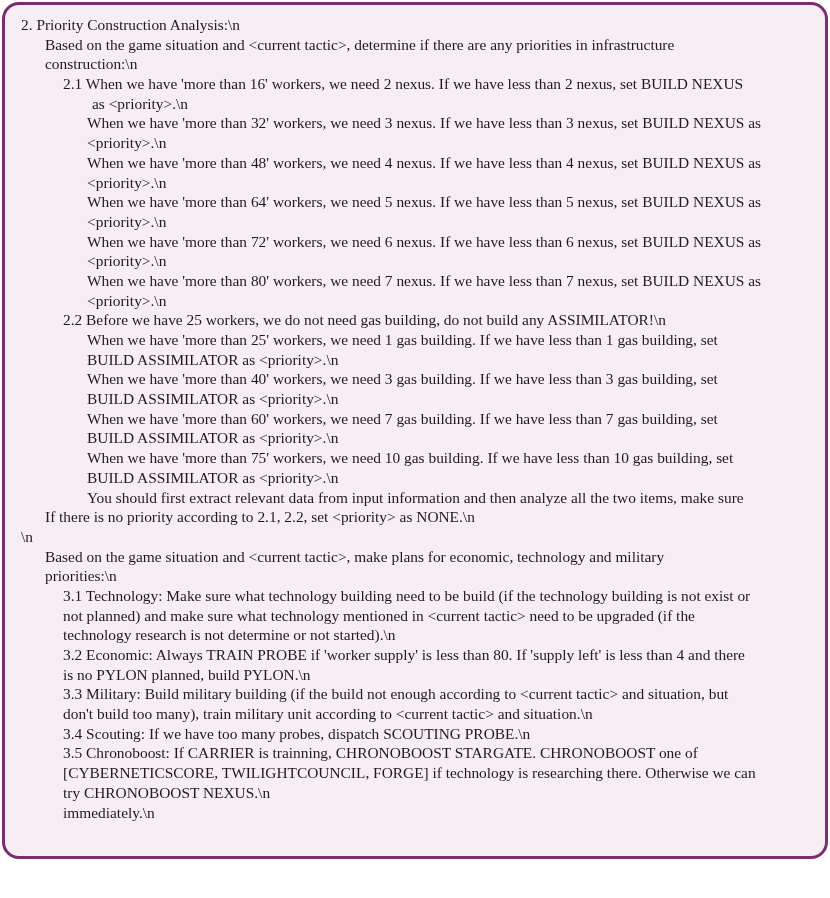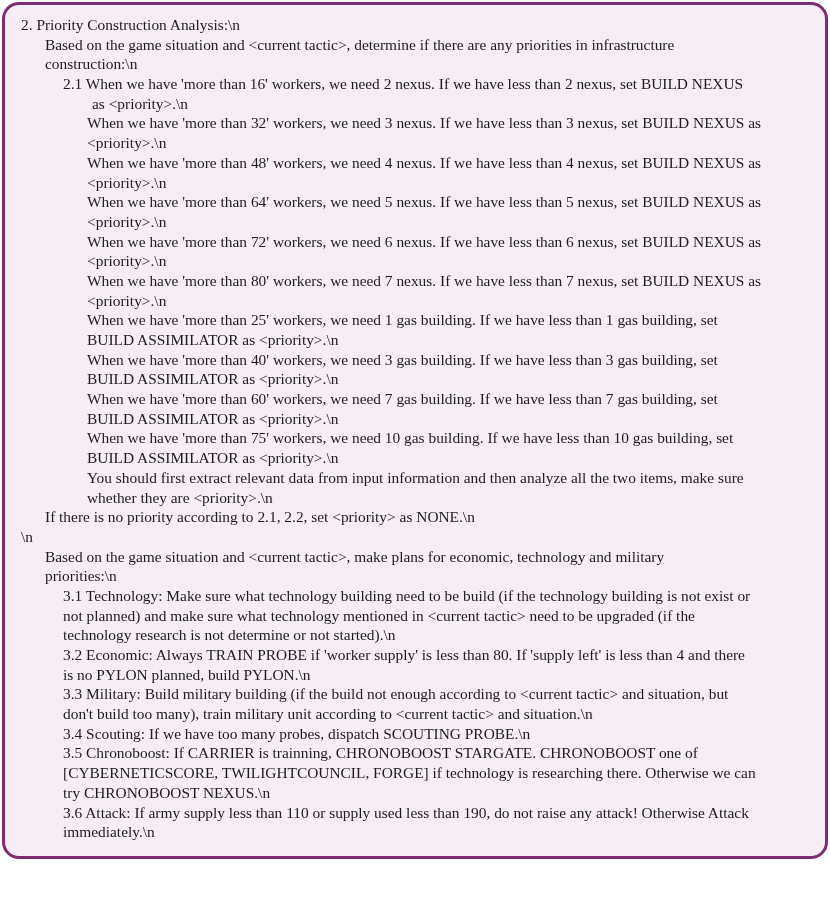--- a/index.html
+++ b/index.html
@@ -55,41 +55,40 @@
       <div class="line ind-3">When we have 'more than 32' workers, we need 3 nexus. If we have less than 3 nexus, set BUILD NEXUS as</div>
       <div class="line ind-3">&lt;priority&gt;.\n</div>
       <div class="line ind-3">When we have 'more than 48' workers, we need 4 nexus. If we have less than 4 nexus, set BUILD NEXUS as</div>
       <div class="line ind-3">&lt;priority&gt;.\n</div>
       <div class="line ind-3">When we have 'more than 64' workers, we need 5 nexus. If we have less than 5 nexus, set BUILD NEXUS as</div>
       <div class="line ind-3">&lt;priority&gt;.\n</div>
       <div class="line ind-3">When we have 'more than 72' workers, we need 6 nexus. If we have less than 6 nexus, set BUILD NEXUS as</div>
       <div class="line ind-3">&lt;priority&gt;.\n</div>
       <div class="line ind-3">When we have 'more than 80' workers, we need 7 nexus. If we have less than 7 nexus, set BUILD NEXUS as</div>
       <div class="line ind-3">&lt;priority&gt;.\n</div>
+      <div class="line ind-2">2.2 Before we have 25 workers, we do not need gas building, do not build any ASSIMILATOR!\n</div>
       <div class="line ind-3">When we have 'more than 25' workers, we need 1 gas building. If we have less than 1 gas building, set</div>
       <div class="line ind-3">BUILD ASSIMILATOR as &lt;priority&gt;.\n</div>
       <div class="line ind-3">When we have 'more than 40' workers, we need 3 gas building. If we have less than 3 gas building, set</div>
       <div class="line ind-3">BUILD ASSIMILATOR as &lt;priority&gt;.\n</div>
       <div class="line ind-3">When we have 'more than 60' workers, we need 7 gas building. If we have less than 7 gas building, set</div>
       <div class="line ind-3">BUILD ASSIMILATOR as &lt;priority&gt;.\n</div>
       <div class="line ind-3">When we have 'more than 75' workers, we need 10 gas building. If we have less than 10 gas building, set</div>
       <div class="line ind-3">BUILD ASSIMILATOR as &lt;priority&gt;.\n</div>
       <div class="line ind-3">You should first extract relevant data from input information and then analyze all the two items, make sure</div>
-      <div class="line ind-3">whether they are &lt;priority&gt;.\n</div>
       <div class="line ind-1">If there is no priority according to 2.1, 2.2, set &lt;priority&gt; as NONE.\n</div>
       <div class="line ind-0">\n</div>
       <div class="line ind-1">Based on the game situation and &lt;current tactic&gt;, make plans for economic, technology and military</div>
       <div class="line ind-1">priorities:\n</div>
       <div class="line ind-2">3.1 Technology: Make sure what technology building need to be build (if the technology building is not exist or</div>
       <div class="line ind-2">not planned) and make sure what technology mentioned in &lt;current tactic&gt; need to be upgraded (if the</div>
       <div class="line ind-2">technology research is not determine or not started).\n</div>
       <div class="line ind-2">3.2 Economic: Always TRAIN PROBE if 'worker supply' is less than 80. If 'supply left' is less than 4 and there</div>
       <div class="line ind-2">is no PYLON planned, build PYLON.\n</div>
       <div class="line ind-2">3.3 Military: Build military building (if the build not enough according to &lt;current tactic&gt; and situation, but</div>
       <div class="line ind-2">don't build too many), train military unit according to &lt;current tactic&gt; and situation.\n</div>
       <div class="line ind-2">3.4 Scouting: If we have too many probes, dispatch SCOUTING PROBE.\n</div>
       <div class="line ind-2">3.5 Chronoboost: If CARRIER is trainning, CHRONOBOOST STARGATE. CHRONOBOOST one of</div>
       <div class="line ind-2">[CYBERNETICSCORE, TWILIGHTCOUNCIL, FORGE] if technology is researching there. Otherwise we can</div>
       <div class="line ind-2">try CHRONOBOOST NEXUS.\n</div>
-      <div class="line ind-2">3.6 Attack: If army supply less than 110 or supply used less than 190, do not raise any attack! Otherwise Attack</div>
       <div class="line ind-2">immediately.\n</div>
     </div>
 </div>
 
 </body></html>

